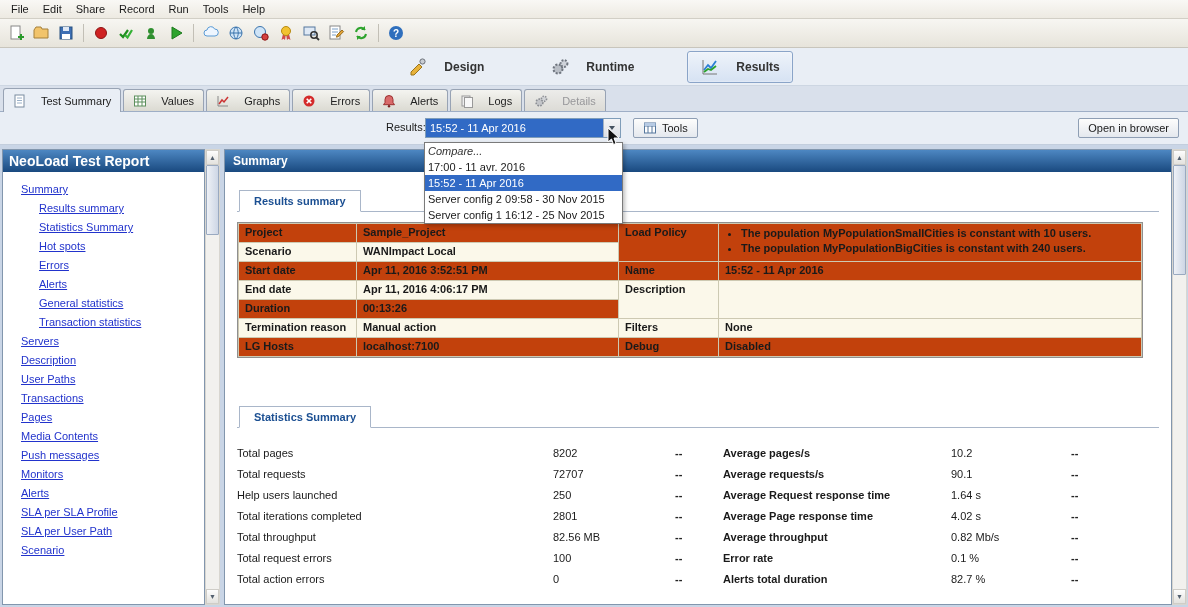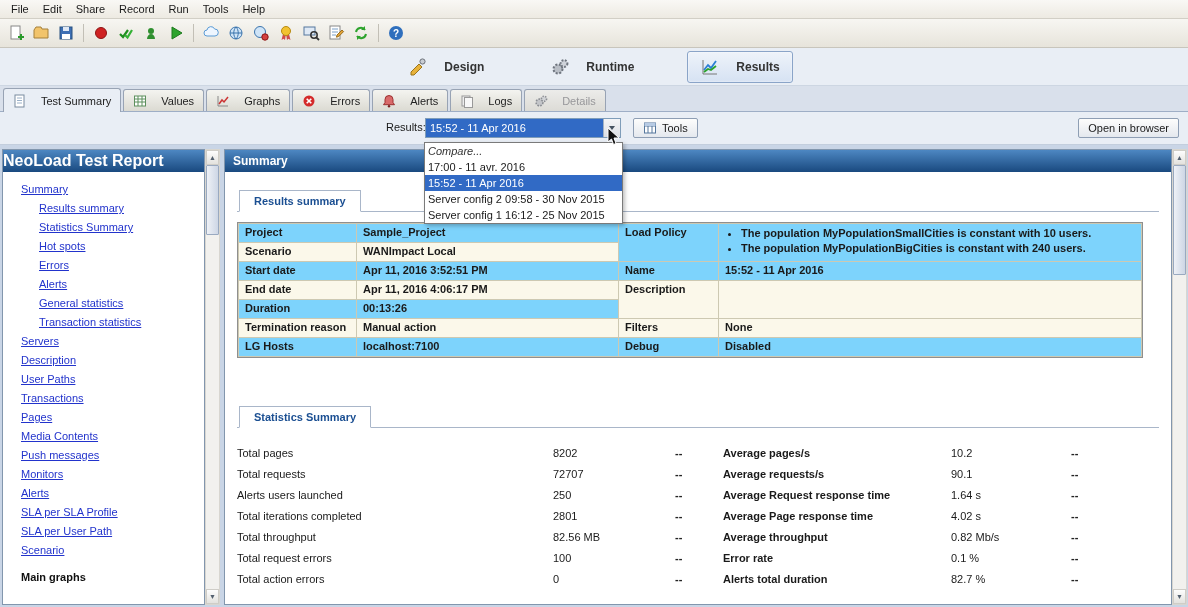--- a/index.html
+++ b/index.html
@@ -50,21 +50,21 @@
   .btn{display:inline-flex;align-items:center;gap:5px;border:1px solid #8e9eb4;border-radius:2px;
        background:linear-gradient(#fdfdfc,#e4e8ee);padding:0 9px;height:20px;white-space:nowrap}
   .tools-btn{position:absolute;left:633px;top:6px}
   .openbrowser-btn{position:absolute;right:9px;top:6px}
 
   
   .content{position:absolute;top:145px;left:0;right:0;bottom:0;background:#c9d5e6}
   .sidebar{position:absolute;left:2px;top:4px;bottom:2px;width:203px;background:#fff;
            border:1px solid #8296ad;overflow:hidden}
   .sidebar-header{height:22px;background:linear-gradient(#4d87c2,#19497f);color:#fff;
-                  font-weight:bold;font-size:16px;line-height:22px;}
+                  font-weight:bold;font-size:14px;line-height:22px;padding-left:6px}
   .navlist{padding-top:8px}
   .nav{line-height:19px;white-space:nowrap}
   .nav a{color:#2233cc;text-decoration:underline;cursor:pointer}
   .lv1{padding-left:18px}
   .lv2{padding-left:36px}
   .nav.heading{font-weight:bold;margin-top:8px;color:#111}
 
   
   .vscroll{position:absolute;width:15px;background:#f2f1ee;border:1px solid #d8d6d0;
            display:flex;flex-direction:column}
@@ -88,21 +88,21 @@
   .sec-wrap{margin-top:18px;border-bottom:1px solid #a9b6c9;display:flex;align-items:flex-end;height:22px}
   .sec-tab{display:inline-block;height:22px;line-height:21px;padding:0 14px;margin-left:2px;
            margin-bottom:-1px;background:#fff;border:1px solid #a9b6c9;border-bottom:1px solid #fff;
            color:#1b4f92;font-weight:bold}
 
   .rs-wrap{margin-top:10px;border:1px solid #8f8f8f;width:906px;background:#fbf8ea}
   table.rs{border-collapse:collapse;width:100%}
   .rs th,.rs td{border:1px solid #cdc9b2;padding:2px 6px;height:19px;text-align:left;
                 vertical-align:top;font-weight:bold}
   .rs th{font-weight:bold;white-space:nowrap}
-  .rs tr.odd{background:#7dd3fc}
+  .rs tr.odd{background:#c2410c}
   .rs tr.even{background:#fbf8ea}
   .lp{margin:1px 0 1px 16px}
   .lp li{margin-bottom:3px}
 
   .stats-sec{margin-top:48px}
   table.stats{border-collapse:collapse;margin-top:14px;width:912px}
   .stats td{height:21px;padding:0;vertical-align:middle}
   .stats .sl{font-weight:normal;width:316px}
   .stats .sv{width:122px}
   .stats .sd{width:48px;font-weight:bold;color:#222}
@@ -365,21 +365,20 @@
       <div class="nav lv1"><a>User Paths</a></div>
       <div class="nav lv1"><a>Transactions</a></div>
       <div class="nav lv1"><a>Pages</a></div>
       <div class="nav lv1"><a>Media Contents</a></div>
       <div class="nav lv1"><a>Push messages</a></div>
       <div class="nav lv1"><a>Monitors</a></div>
       <div class="nav lv1"><a>Alerts</a></div>
       <div class="nav lv1"><a>SLA per SLA Profile</a></div>
       <div class="nav lv1"><a>SLA per User Path</a></div>
       <div class="nav lv1"><a>Scenario</a></div>
-      <div class="nav lv1 heading">Main graphs</div>
     </div>
   </div>
 
   <div class="vscroll" id="sb-side">
     <div class="sb-btn">▲</div>
     <div class="sb-track">
         <div class="sb-thumb"></div>
       </div>
     <div class="sb-btn">▼</div>
   </div>
@@ -464,21 +463,21 @@
           </tr>
           <tr>
             <td class="sl">Total requests</td>
                 <td class="sv">72707</td>
                 <td class="sd">--</td>
             <td class="sl2">Average requests/s</td>
                 <td class="sv2">90.1</td>
                 <td class="sd2">--</td>
           </tr>
           <tr>
-            <td class="sl">Alerts users launched</td>
+            <td class="sl">Help users launched</td>
                 <td class="sv">250</td>
                 <td class="sd">--</td>
             <td class="sl2">Average Request response time</td>
                 <td class="sv2">1.64 s</td>
                 <td class="sd2">--</td>
           </tr>
           <tr>
             <td class="sl">Total iterations completed</td>
                 <td class="sv">2801</td>
                 <td class="sd">--</td>

